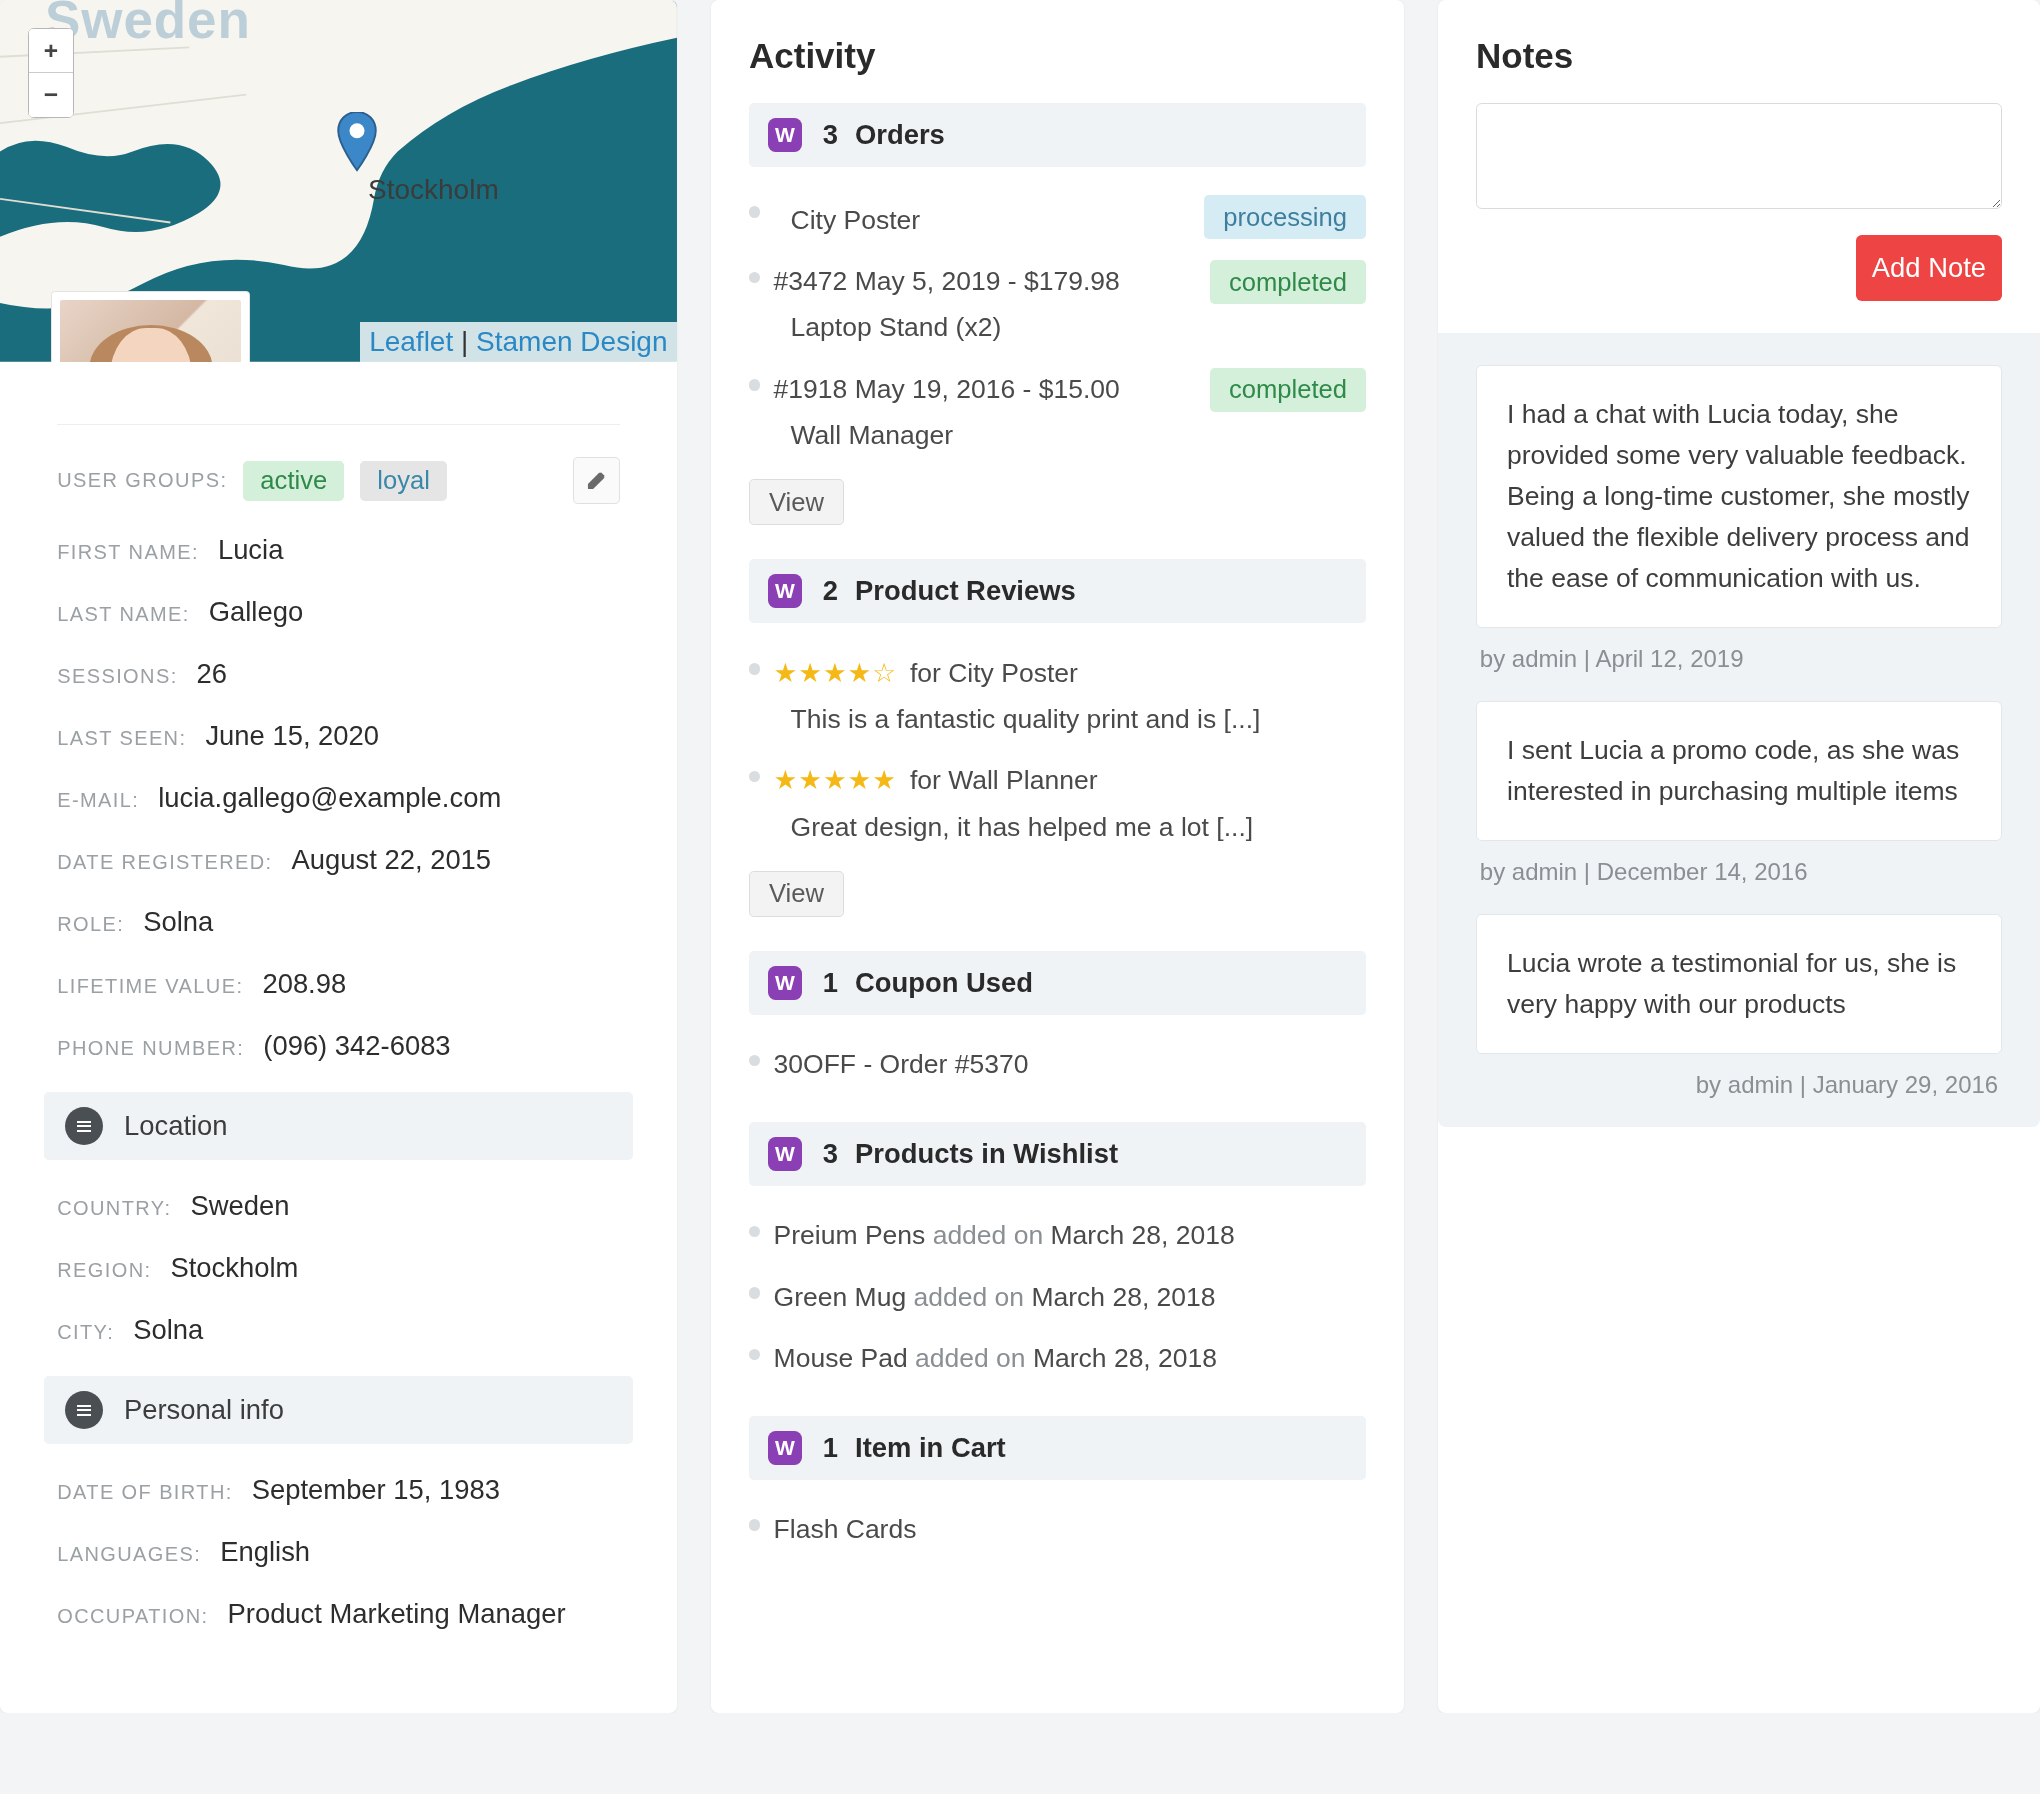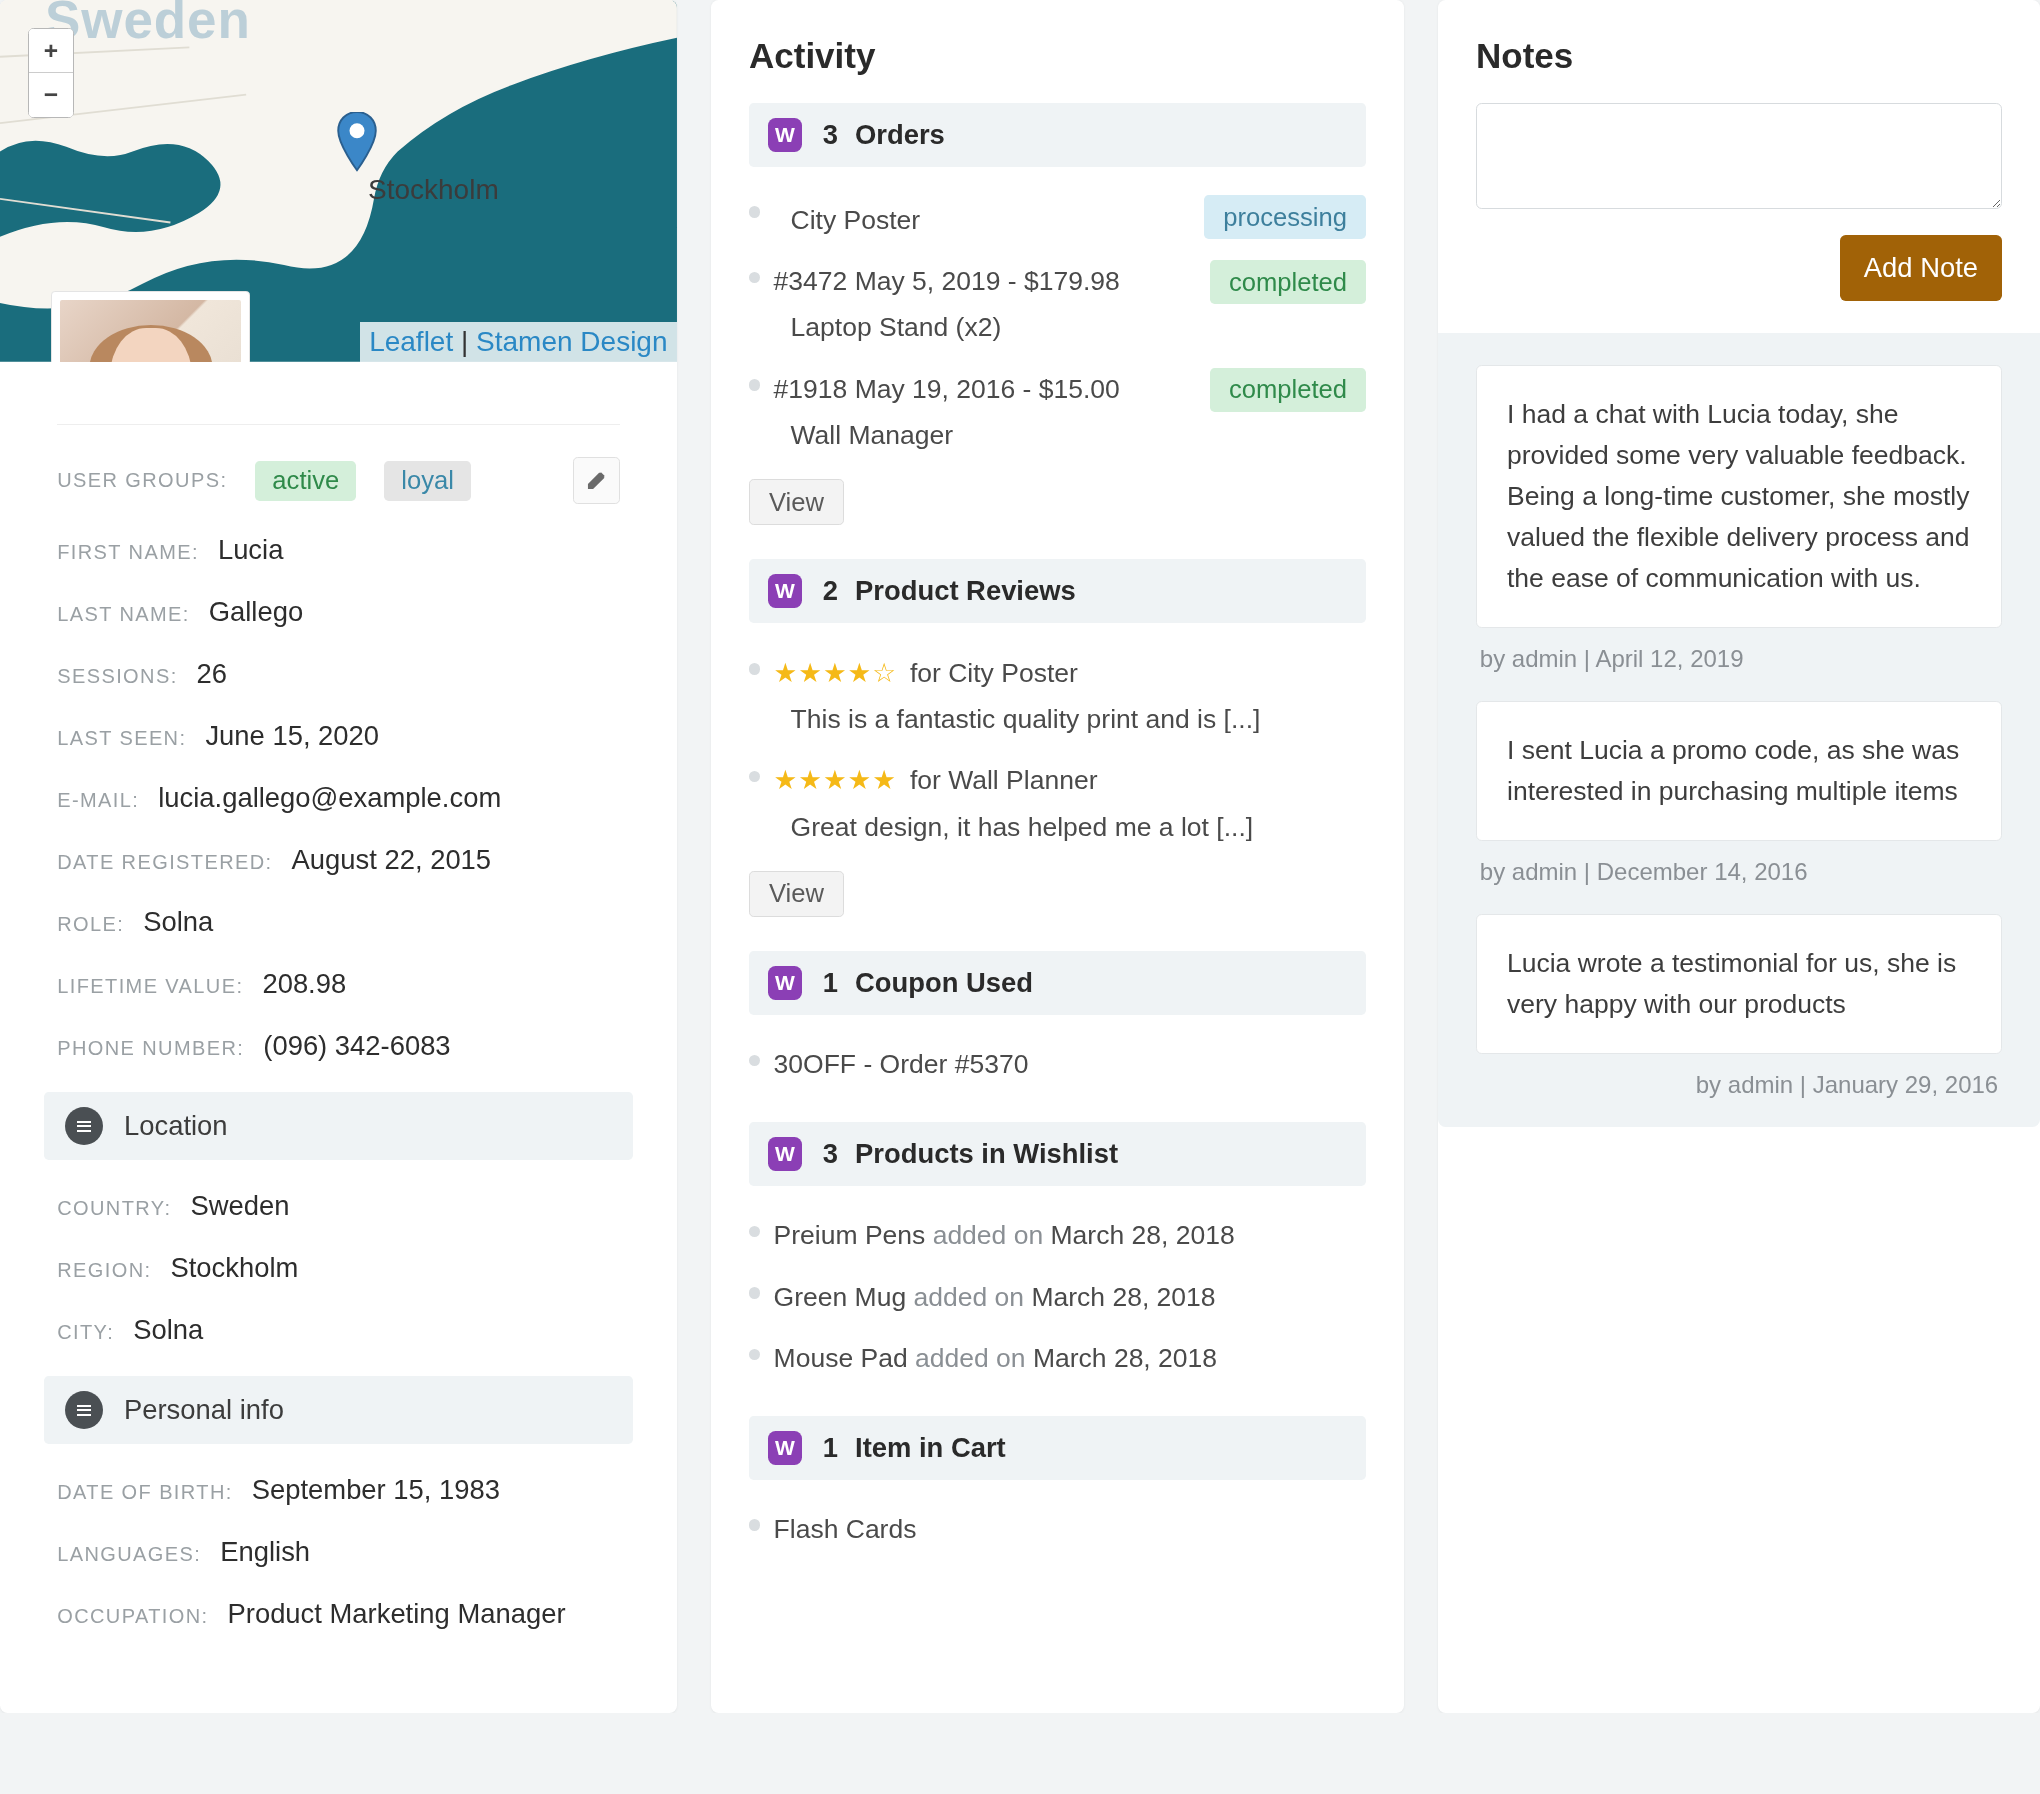--- a/index.html
+++ b/index.html
@@ -88,21 +88,21 @@
   width:123px; height:85px;
   transform:translate(-50%,0);
   background:#b9885f; border-radius:60% 60% 30% 30%;
 }
 .profile-body { padding: 11.4px 44px 53px; position:relative; }
 .profile-header { margin-left: 250px; padding-top: 57px; }
 .username { font-size:42px; font-weight:600; color:#2f2f2f; }
 .fullname { font-size:28px; color:#6f6f6f; margin-top:13.2px; }
 .divider { height:0.9px; background:#eee; margin:51px 13.2px 32px; }
 
-.groups-row { display:flex; align-items:center; gap:28px; margin-bottom:28px; padding:0 13.2px;}
+.groups-row { display:flex; align-items:center; gap:16px; margin-bottom:28px; padding:0 13.2px;}
 .lbl { font-size:20px; letter-spacing:1.4px; color:#9aa0a4; text-transform:uppercase; }
 .badge {
   padding:5.7px 17px; border-radius:4.7px; font-size:25.6px; 
 }
 .badge-green { background:#d4efda; color:#2f8a4a;}
 .badge-blue { background:#e5e5e5; color:#3a88a8;}
 .edit-btn {
   margin-left:auto; width:47px; height:47px;
   border:0.9px solid #e0e0e0; border-radius:4.7px;
   background:#fafafa; cursor:pointer;
@@ -172,22 +172,22 @@
 .wish-line .muted { color:#8a8f94;}
 
 
 .note-input {
   width:100%; height:106px;
   border:0.9px solid #d7dbde; border-radius:5.7px;
   padding:13.2px; font-size:24.6px; resize:both;
 }
 .add-note-row { display:flex; justify-content:flex-end; margin-top:23px; }
 .btn-add-note {
-  background:#a16207; color:#fff; border:none;
-  padding:17px 24px; border-radius:5.7px;
+  background:#ef4444; color:#fff; border:none;
+  padding:17px 16px; border-radius:5.7px;
   font-size:27.4px; cursor:pointer;
 }
 .notes-feed { background:#eff3f5; margin:32px -38px -36px; padding:32px 38px 28px; border-radius:0 0 7.6px 7.6px;}
 .note-card {
   background:#fff; border:0.9px solid #e4e7e9;
   border-radius:5.7px; padding:28px 30px;
   font-size:26.5px; line-height:1.55; color:#3d3d3d;
 }
 .note-meta { font-size:24px; color:#8a8f94; margin:17px 3.8px 28px;}
 .note-meta:last-child { margin-bottom:0;text-align:right;}

